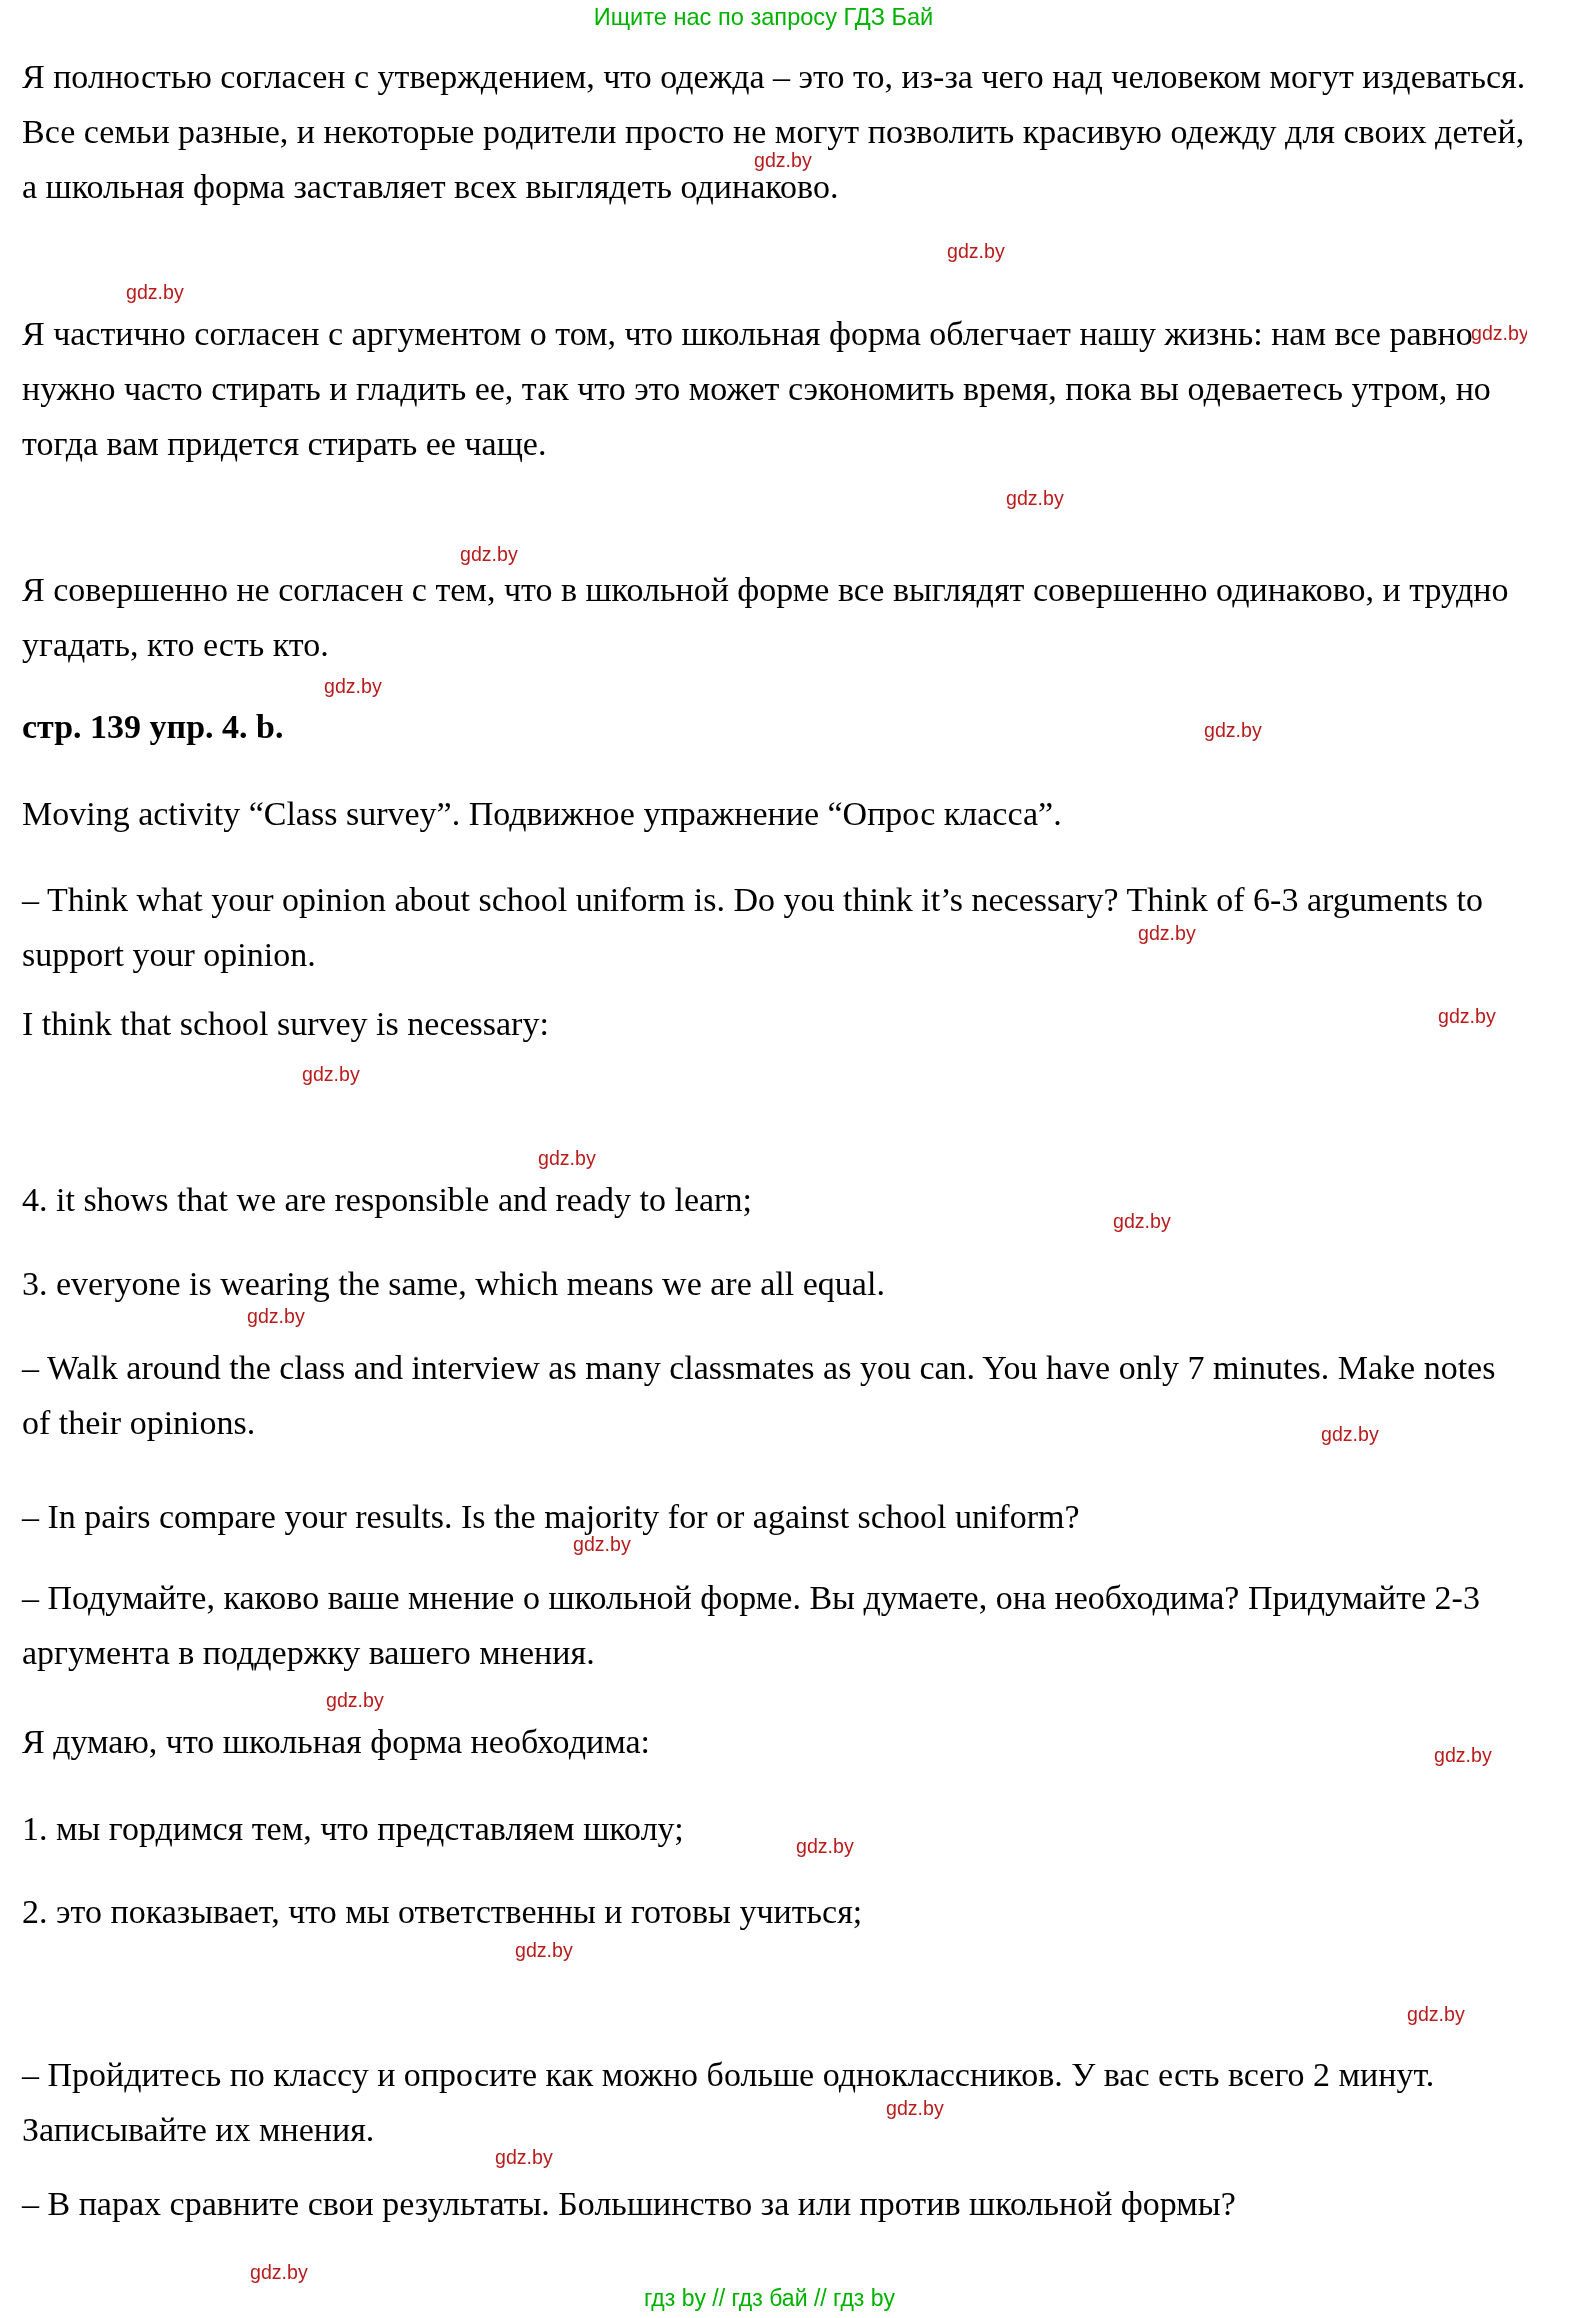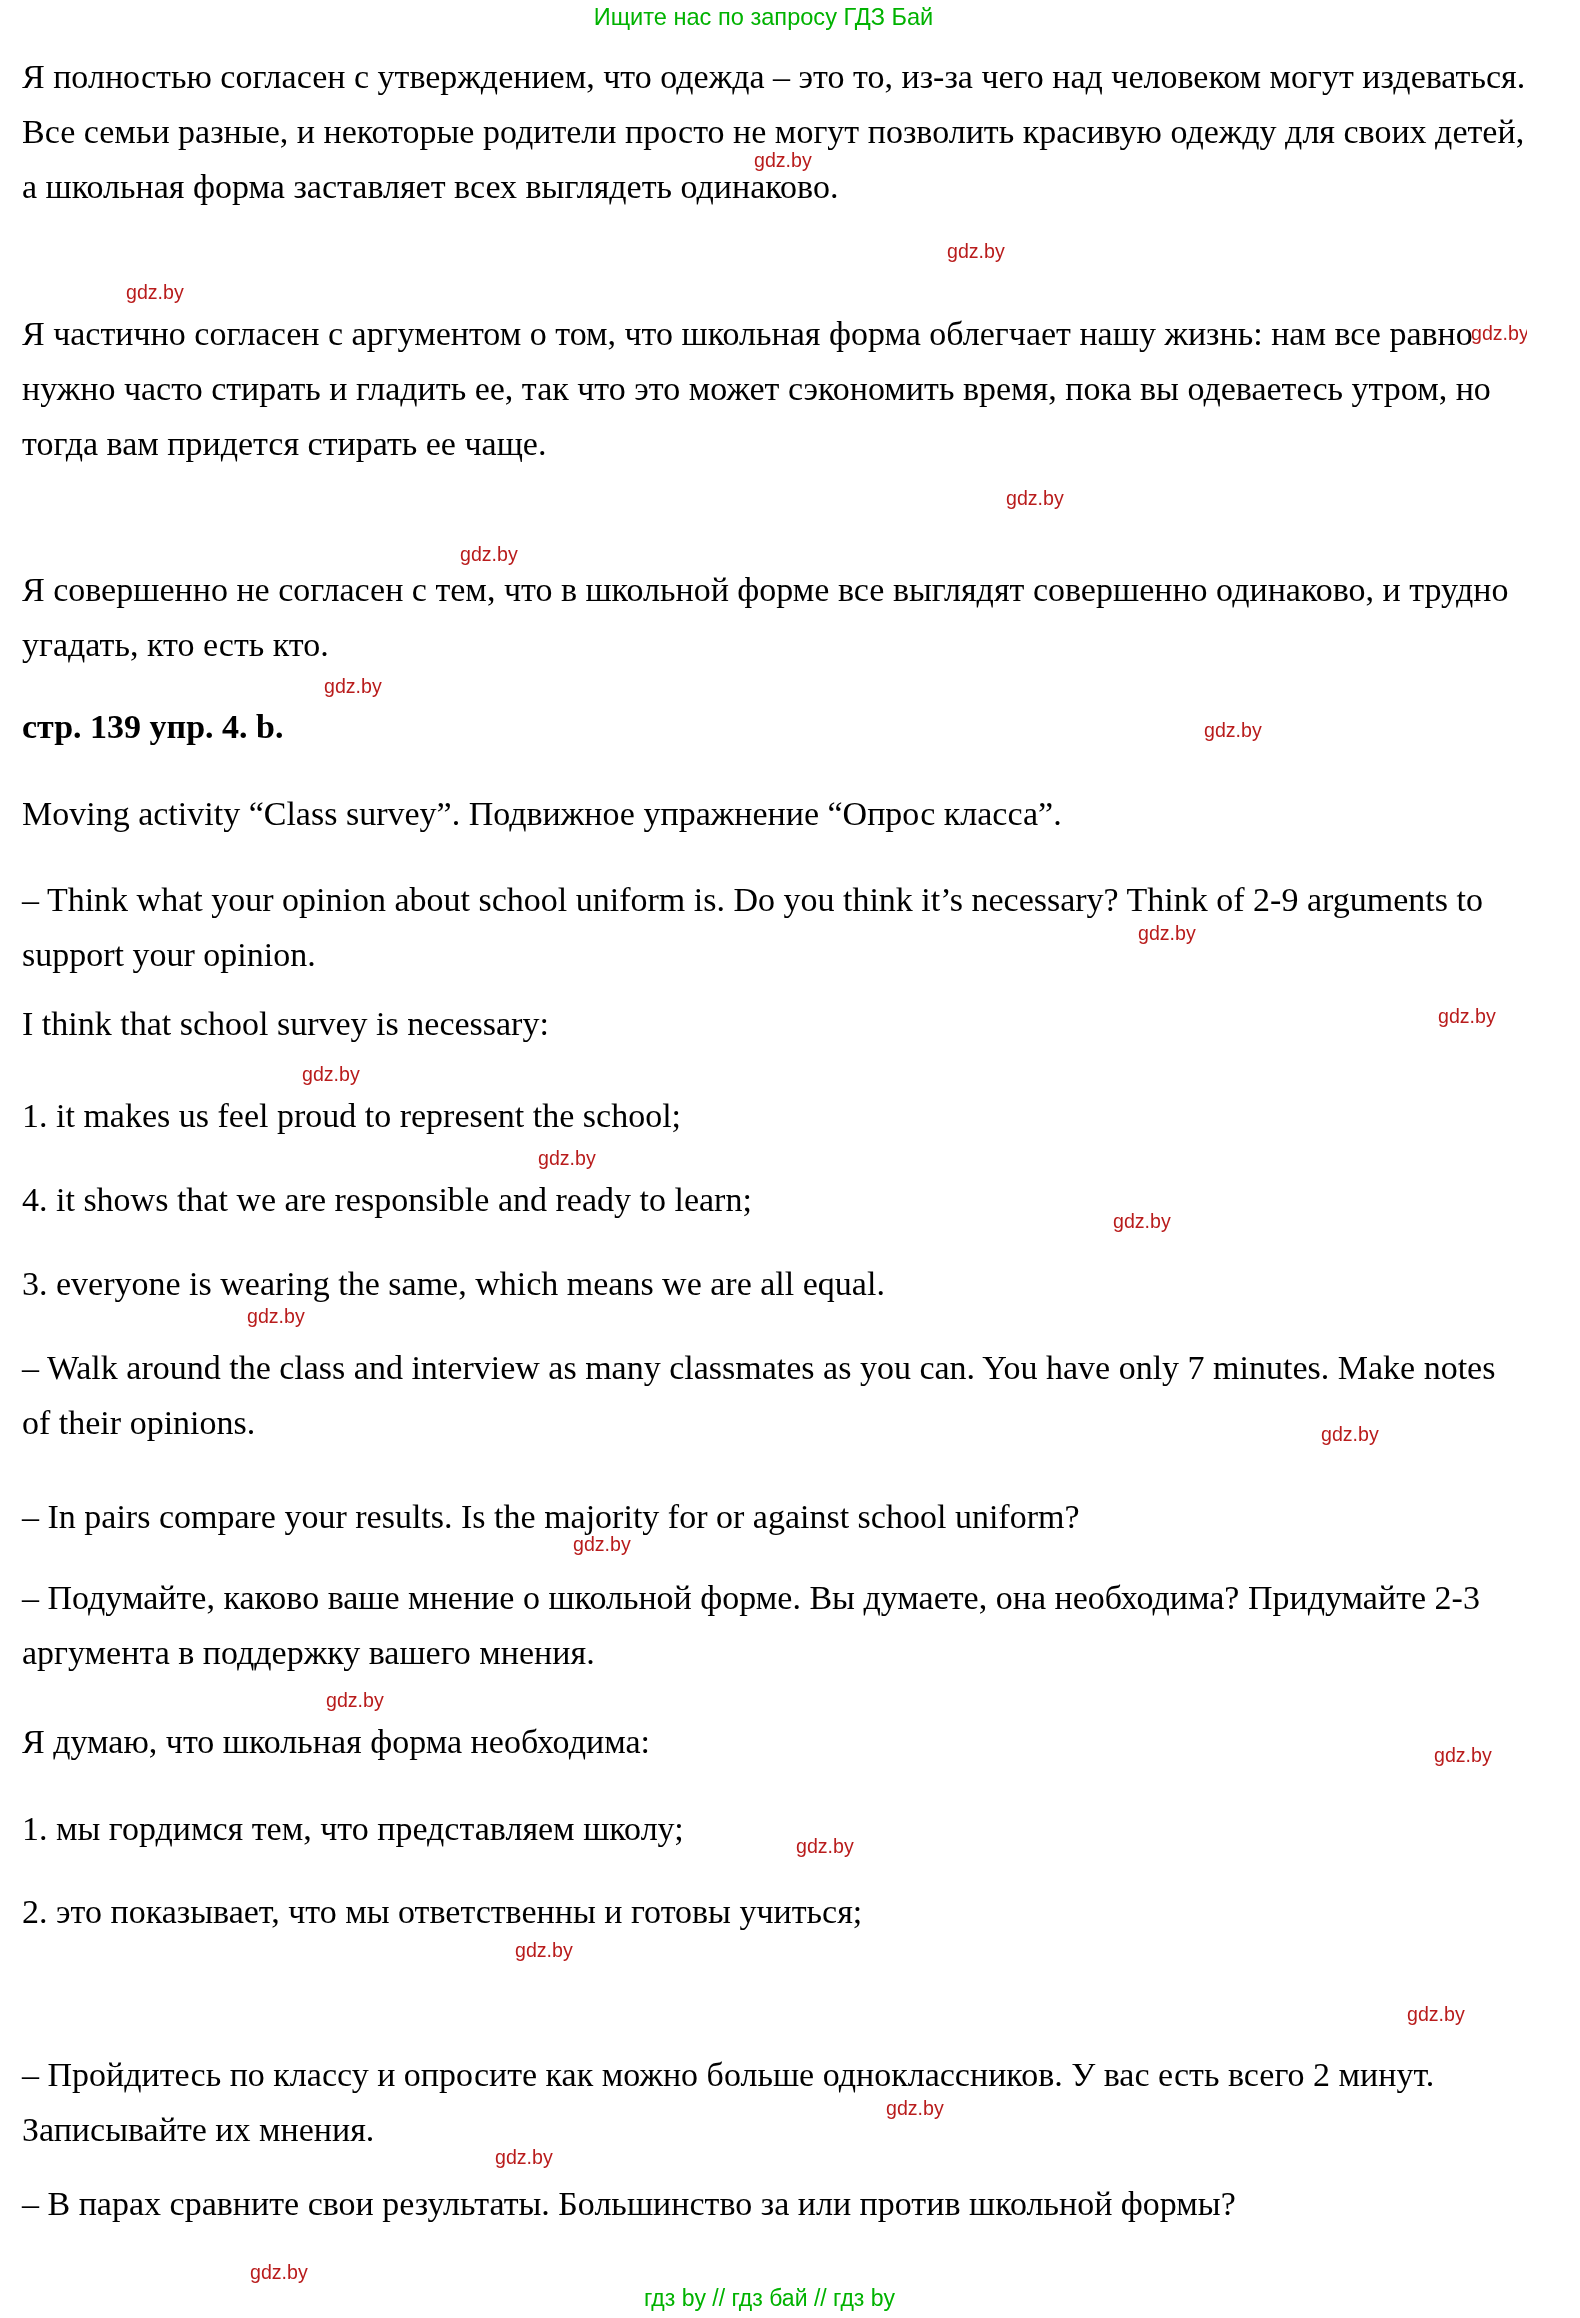--- a/index.html
+++ b/index.html
@@ -58,23 +58,22 @@
 
 <div class="page">
 
   <div class="header">Ищите нас по запросу ГДЗ Бай</div>
 
   <div class="para" style="top:49px">Я полностью согласен с утверждением, что одежда – это то, из-за чего над человеком могут издеваться. Все семьи разные, и некоторые родители просто не могут позволить красивую одежду для своих детей, а школьная форма заставляет всех выглядеть одинаково.</div>
   <div class="para" style="top:306px">Я частично согласен с аргументом о том, что школьная форма облегчает нашу жизнь: нам все равно нужно часто стирать и гладить ее, так что это может сэкономить время, пока вы одеваетесь утром, но тогда вам придется стирать ее чаще.</div>
   <div class="para" style="top:562px">Я совершенно не согласен с тем, что в школьной форме все выглядят совершенно одинаково, и трудно угадать, кто есть кто.</div>
   <div class="para bold" style="top:699px">стр. 139 упр. 4. b.</div>
   <div class="para" style="top:786px">Moving activity “Class survey”. Подвижное упражнение “Опрос класса”.</div>
-  <div class="para" style="top:872px">– Think what your opinion about school uniform is. Do you think it’s necessary? Think of 2-9 arguments to support your opinion.</div>
+  <div class="para" style="top:872px">– Think what your opinion about school uniform is. Do you think it’s necessary? Think of 6-3 arguments to support your opinion.</div>
   <div class="para" style="top:996px">I think that school survey is necessary:</div>
-  <div class="para" style="top:1088px">1. it makes us feel proud to represent the school;</div>
   <div class="para" style="top:1172px">4. it shows that we are responsible and ready to learn;</div>
   <div class="para" style="top:1256px">3. everyone is wearing the same, which means we are all equal.</div>
   <div class="para" style="top:1340px">– Walk around the class and interview as many classmates as you can. You have only 7 minutes. Make notes of their opinions.</div>
   <div class="para" style="top:1489px">– In pairs compare your results. Is the majority for or against school uniform?</div>
   <div class="para" style="top:1570px">– Подумайте, каково ваше мнение о школьной форме. Вы думаете, она необходима? Придумайте 2-3 аргумента в поддержку вашего мнения.</div>
   <div class="para" style="top:1714px">Я думаю, что школьная форма необходима:</div>
   <div class="para" style="top:1801px">1. мы гордимся тем, что представляем школу;</div>
   <div class="para" style="top:1884px">2. это показывает, что мы ответственны и готовы учиться;</div>
   <div class="para" style="top:2047px">– Пройдитесь по классу и опросите как можно больше одноклассников. У вас есть всего 2 минут. Записывайте их мнения.</div>
   <div class="para" style="top:2176px">– В парах сравните свои результаты. Большинство за или против школьной формы?</div>

